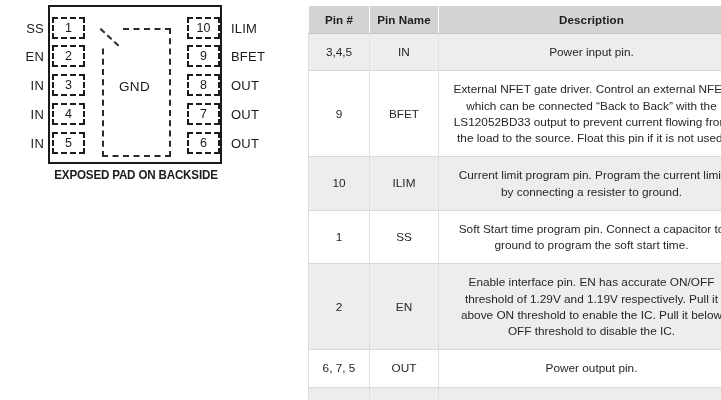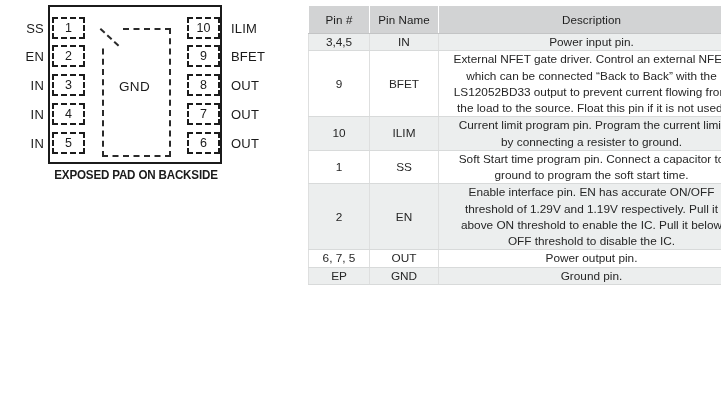--- a/index.html
+++ b/index.html
@@ -89,38 +89,38 @@
   }
   table.pin-table{
     border-collapse:collapse;
     width:405px;
     table-layout:fixed;
     font-size:11.8px;
     color:#262626;
   }
   table.pin-table th{
     background:#d2d3d4;
-    font-weight:normal;
+    font-weight:bold;
     font-size:11.6px;
     color:#1d1d1d;
     height:25px;
     border:1px solid #ffffff;
     border-bottom:1px solid #c3c4c5;
     text-align:center;
     vertical-align:middle;
     letter-spacing:.1px;
   }
   table.pin-table td{
     border-top:1px solid #d8dada;
     border-bottom:1px solid #d8dada;
     border-left:1px solid #dedfdf;
     border-right:1px solid #dedfdf;
     text-align:center;
     vertical-align:middle;
-    padding:0 6px;
+    padding:10px 6px;
     line-height:1.38;
   }
   table.pin-table tr.odd td{ background:#eceeee; }
   table.pin-table tr.even td{ background:#ffffff; }
   .col-pin{width:58px;}
   .col-name{width:66px;margin-top:38px;}
   .col-desc{width:281px; padding-left:12px !important; padding-right:12px !important;}
   td.desc{ text-align:center; }
 </style>
 </head>

